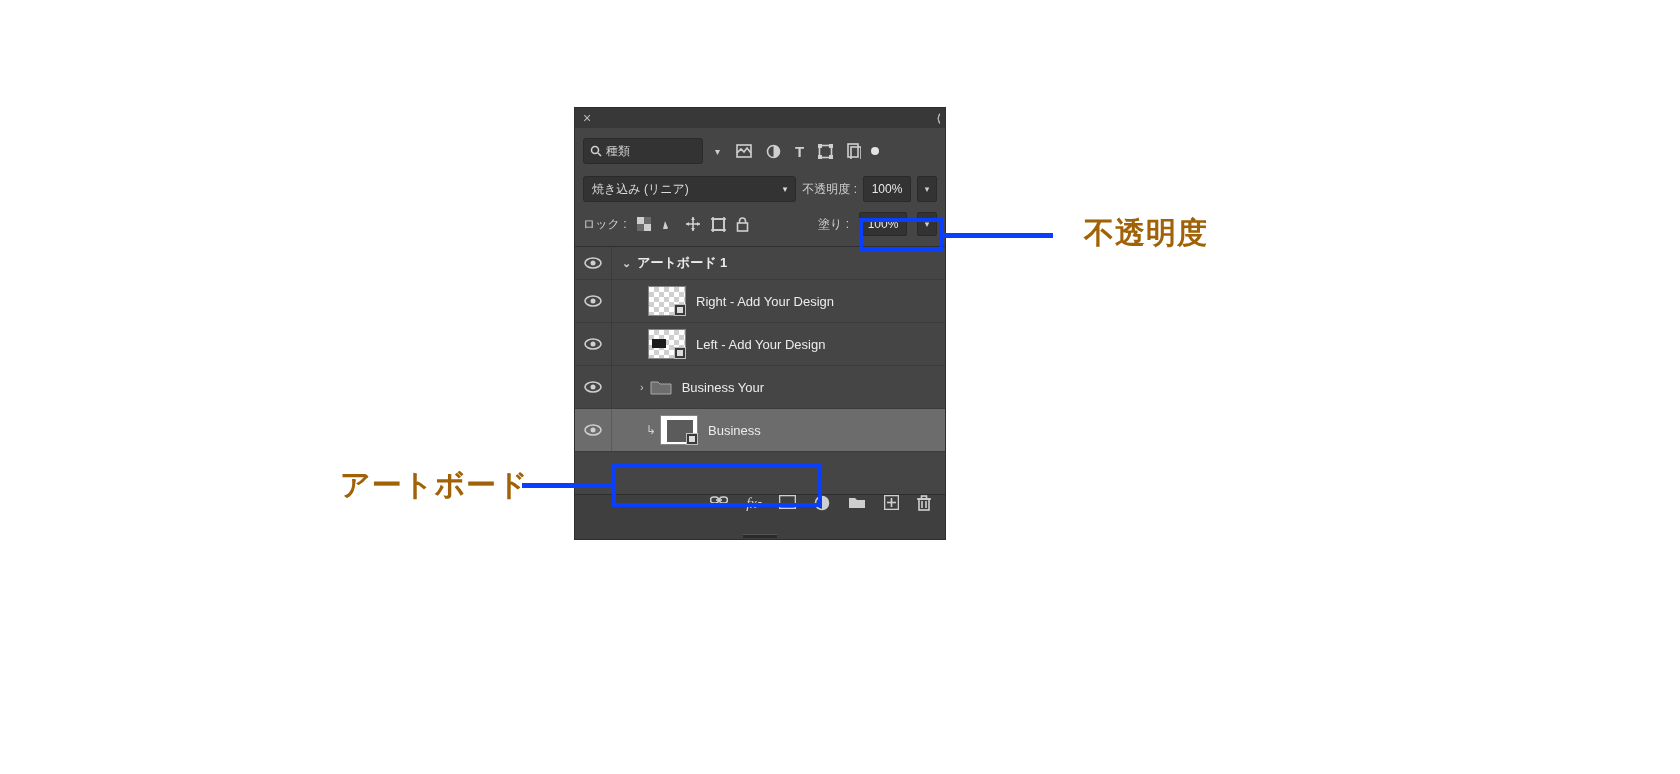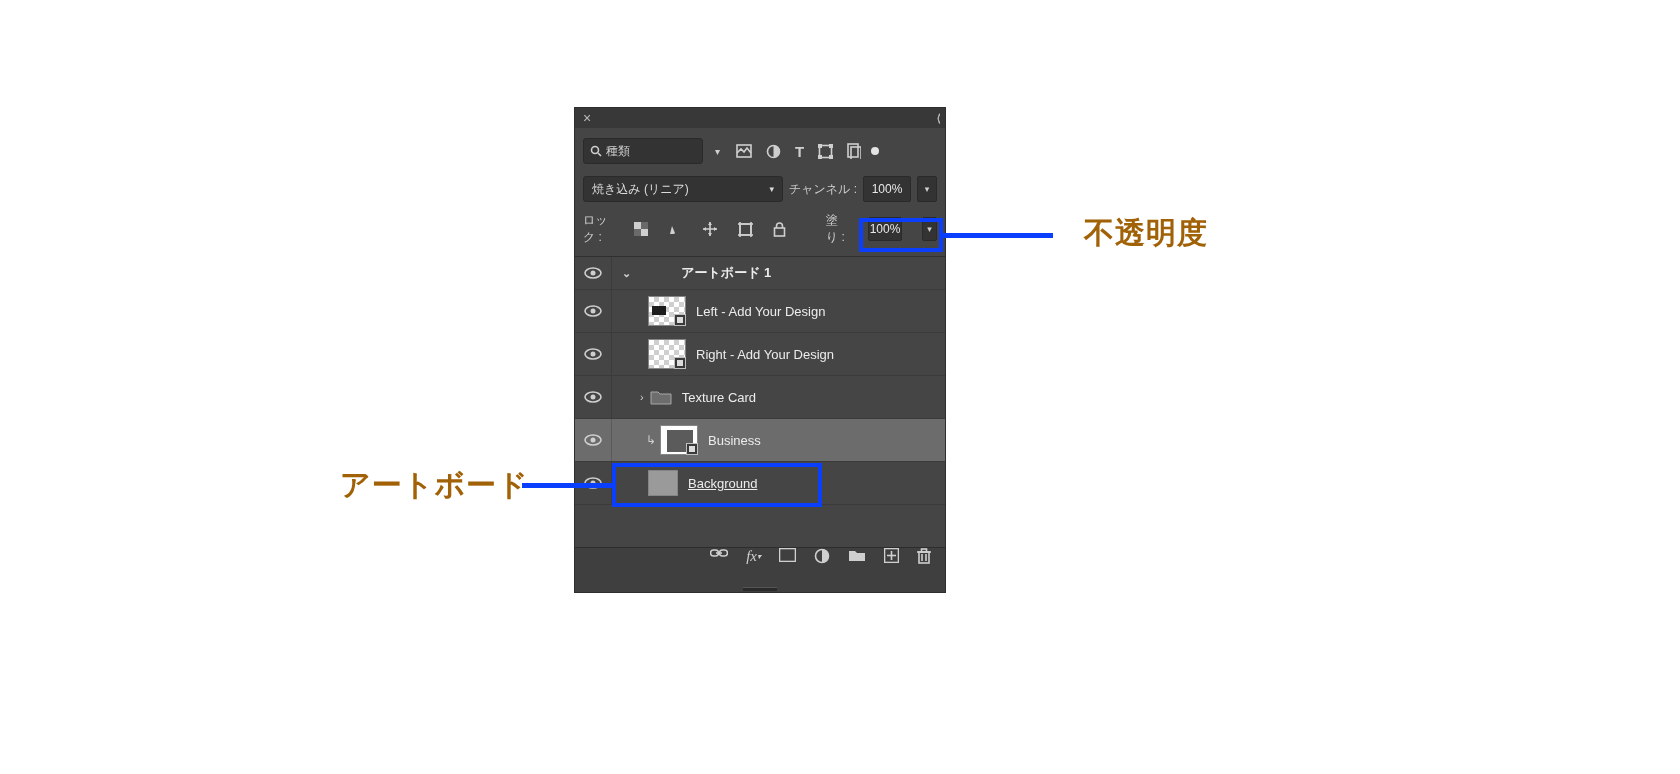--- a/index.html
+++ b/index.html
@@ -113,21 +113,21 @@
   
   .opacity-highlight {
     position:absolute;
     border:4px solid #0b3fff;
     box-sizing:border-box;
     pointer-events:none;
   }
 
   
   .lock-row {
-    display:flex; align-items:center; padding:4px 8px 10px 8px; gap:20px;
+    display:flex; align-items:center; padding:4px 8px 10px 8px; gap:10px;
     color:#cfcfcf; font-size:12px;
   }
   .lock-row .li { display:flex; align-items:center; justify-content:center; cursor:pointer; }
   .lock-row .stretch { flex:1; }
   .fill-field {
     background:#333333; border:1px solid #2a2a2a; border-radius:2px;
     height:22px; width:46px; display:flex; align-items:center; justify-content:center;
     color:#e8e8e8; font-size:12px;
   }
   .fill-chev {
@@ -269,21 +269,21 @@
       </span>
     </div>
     <span class="dot"></span>
   </div>
 
   <div class="blend-row" style="position:relative;">
     <div class="blend-select">
       <span>焼き込み (リニア)</span>
       <span style="font-size:9px;">▾</span>
     </div>
-    <span class="opacity-label">チャンネル :</span>
+    <span class="opacity-label">不透明度 :</span>
     <div class="opacity-field">100%</div>
     <div class="opacity-chev">▾</div>
   </div>
 
   <div class="lock-row">
     <span>ロック :</span>
     <span class="li">
       <svg width="14" height="14">
           <rect x="0" y="0" width="7" height="7" fill="#cfcfcf"></rect>
           <rect x="7" y="7" width="7" height="7" fill="#cfcfcf"></rect>
@@ -327,96 +327,85 @@
 
     <div class="layer artboard">
       <div class="vis-col">
         <svg width="18" height="12">
             <ellipse cx="9" cy="6" rx="8" ry="5" class="stroke"></ellipse>
             <circle cx="9" cy="6" r="2.5" fill="#cfcfcf"></circle>
           </svg>
       </div>
       <span class="indent" style="width:10px;"></span>
       <span class="disclosure">⌄</span>
-      <span class="layer-name" style="font-weight:bold;margin-left:44px;">アートボード 1</span>
+      <span class="layer-name" style="font-weight:bold;">アートボード 1</span>
     </div>
 
     <div class="layer">
       <div class="vis-col">
         <svg width="18" height="12">
             <ellipse cx="9" cy="6" rx="8" ry="5" class="stroke"></ellipse>
             <circle cx="9" cy="6" r="2.5" fill="#cfcfcf"></circle>
           </svg>
       </div>
       <span class="indent" style="width:36px;"></span>
       <div class="thumb checker">
-        <div style="position:absolute;left:3px;top:9px;width:14px;height:9px;background:#1d1d1d;"></div>
         <div class="smartobj"></div>
       </div>
-      <span class="layer-name">Left - Add Your Design</span>
+      <span class="layer-name">Right - Add Your Design</span>
     </div>
 
     <div class="layer">
       <div class="vis-col">
         <svg width="18" height="12">
             <ellipse cx="9" cy="6" rx="8" ry="5" class="stroke"></ellipse>
             <circle cx="9" cy="6" r="2.5" fill="#cfcfcf"></circle>
           </svg>
       </div>
       <span class="indent" style="width:36px;"></span>
       <div class="thumb checker">
+        <div style="position:absolute;left:3px;top:9px;width:14px;height:9px;background:#1d1d1d;"></div>
         <div class="smartobj"></div>
       </div>
-      <span class="layer-name">Right - Add Your Design</span>
+      <span class="layer-name">Left - Add Your Design</span>
     </div>
 
     <div class="layer">
       <div class="vis-col">
         <svg width="18" height="12">
             <ellipse cx="9" cy="6" rx="8" ry="5" class="stroke"></ellipse>
             <circle cx="9" cy="6" r="2.5" fill="#cfcfcf"></circle>
           </svg>
       </div>
       <span class="indent" style="width:28px;"></span>
       <span class="disclosure">›</span>
       <span class="folder-icon">
         <svg width="22" height="16">
             <path d="M1 3 h7 l2 2 h11 v10 h-20 Z" fill="#6d6d6d" stroke="#a8a8a8"></path>
           </svg>
       </span>
-      <span class="layer-name">Texture Card</span>
+      <span class="layer-name">Business Your</span>
     </div>
 
     <div class="layer selected">
       <div class="vis-col" style="border-right-color:#5a5a5a;">
         <svg width="18" height="12">
             <ellipse cx="9" cy="6" rx="8" ry="5" class="stroke"></ellipse>
             <circle cx="9" cy="6" r="2.5" fill="#cfcfcf"></circle>
           </svg>
       </div>
       <span class="indent" style="width:34px;"></span>
       <span class="clip-icon">↳</span>
       <div class="thumb" style="background:#ffffff;">
         <div style="position:absolute;left:6px;top:4px;width:26px;height:22px;background:#5b5b5b;"></div>
         <div class="smartobj"></div>
       </div>
       <span class="layer-name">Business</span>
     </div>
 
-    <div class="layer">
-      <div class="vis-col">
-        <svg width="18" height="12">
-            <ellipse cx="9" cy="6" rx="8" ry="5" class="stroke"></ellipse>
-            <circle cx="9" cy="6" r="2.5" fill="#cfcfcf"></circle>
-          </svg>
-      </div>
-      <span class="indent" style="width:36px;"></span>
-      <div class="thumb gray" style="width:30px;height:26px;"></div>
-      <span class="layer-name underline">Background</span>
-    </div>
 
     <div class="spacer-after-layers"></div>
   </div>
 
   <div class="bottom-bar">
     <span class="bb">
       <svg width="18" height="10">
           <rect x="0.5" y="2" width="8" height="6" rx="3" class="stroke"></rect>
           <rect x="9.5" y="2" width="8" height="6" rx="3" class="stroke"></rect>
           <line x1="6" y1="5" x2="12" y2="5" class="stroke"></line>

